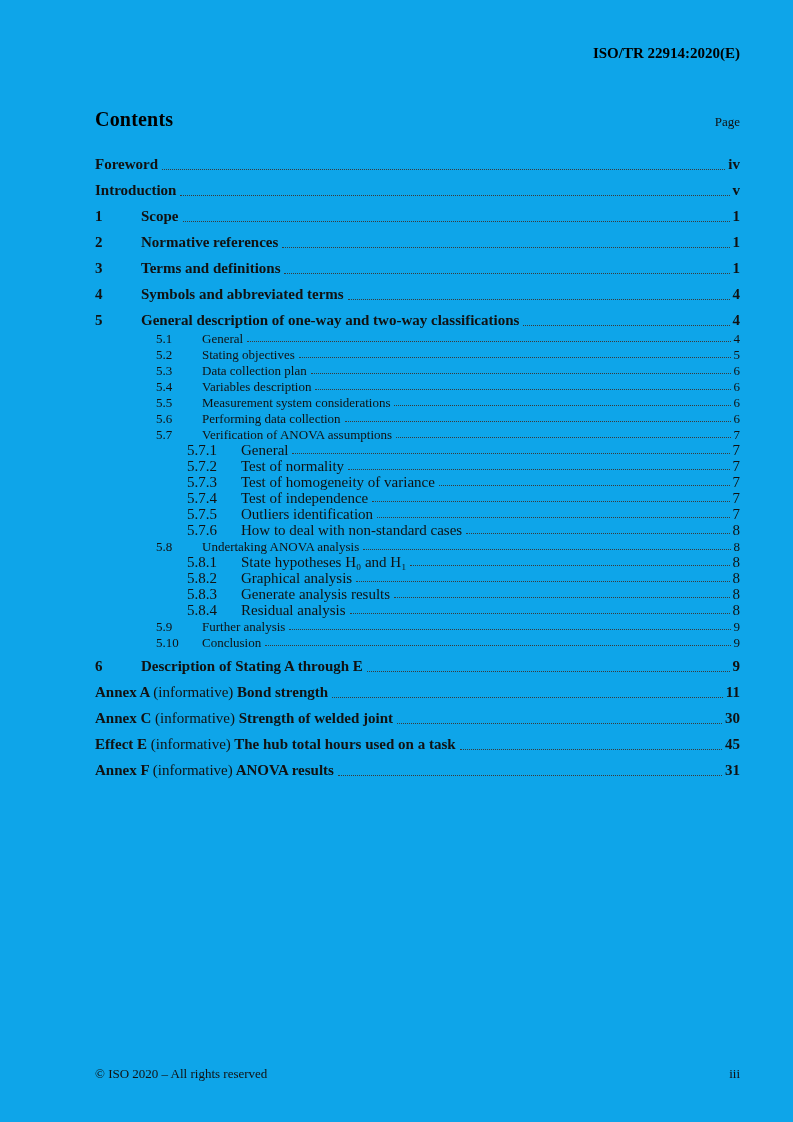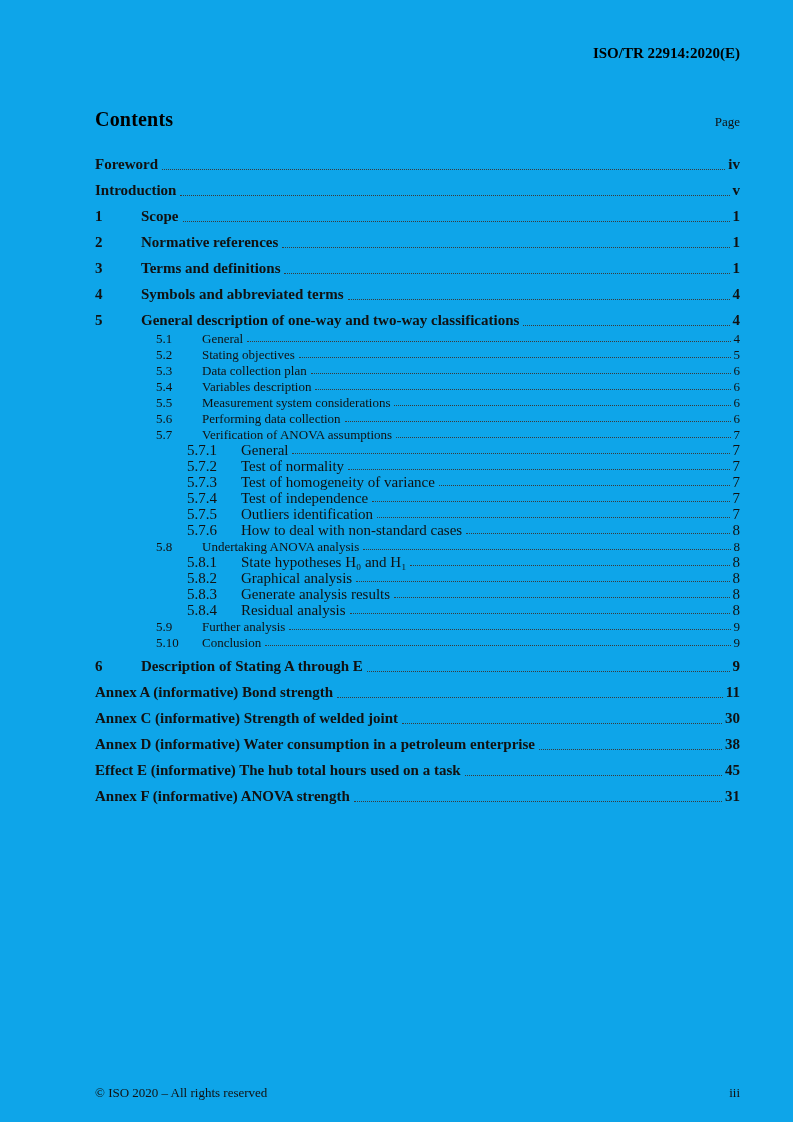--- a/index.html
+++ b/index.html
@@ -83,27 +83,27 @@
   
   .toc-row.sub3 {
     font-size: 15px;
     line-height: 15px;
     margin-top: 1px;
     font-weight: normal;
     margin-left: 92px;
   }
   .toc-row.sub3 .num { width: 54px; }
   .toc-row.annex .qual {
-    font-weight: bold;
+    font-weight: normal;
   }
   .doc-footer {
     position: absolute;
     left: 95px;
     right: 53px;
-    bottom: 21px;
+    bottom: 40px;
     display: flex;
     justify-content: space-between;
     font-size: 13px;
     color: #111;
   }
 </style>
 </head>
 <body>
 
 <div class="page">
@@ -288,31 +288,26 @@
         <span class="title"><span>Annex A</span> <span class="qual">(informative)</span> <span>Bond strength</span></span>
         <span class="leader"></span>
         <span class="pagenum">11</span>
       </div>
       <div class="toc-row annex">
         <span class="title"><span>Annex C</span> <span class="qual">(informative)</span> <span>Strength of welded joint</span></span>
         <span class="leader"></span>
         <span class="pagenum">30</span>
       </div>
       <div class="toc-row annex">
-        <span class="title"><span>Annex D</span> <span class="qual">(informative)</span> <span>Water consumption in a petroleum enterprise</span></span>
-        <span class="leader"></span>
-        <span class="pagenum">38</span>
+        <span class="title"><span>Effect E</span> <span class="qual">(informative)</span> <span>The hub total hours used on a task</span></span>
+        <span class="leader"></span>
+        <span class="pagenum">45</span>
       </div>
       <div class="toc-row annex">
-        <span class="title"><span>Effect E</span> <span class="qual">(informative)</span> <span>The hub total hours used on a task</span></span>
-        <span class="leader"></span>
-        <span class="pagenum">45</span>
-      </div>
-      <div class="toc-row annex">
-        <span class="title"><span>Annex F</span> <span class="qual">(informative)</span> <span>ANOVA strength</span></span>
+        <span class="title"><span>Annex F</span> <span class="qual">(informative)</span> <span>ANOVA results</span></span>
         <span class="leader"></span>
         <span class="pagenum">31</span>
       </div>
     </div>
 
   <div class="doc-footer">
     <span>© ISO 2020 – All rights reserved</span>
     <span>iii</span>
   </div>
 

